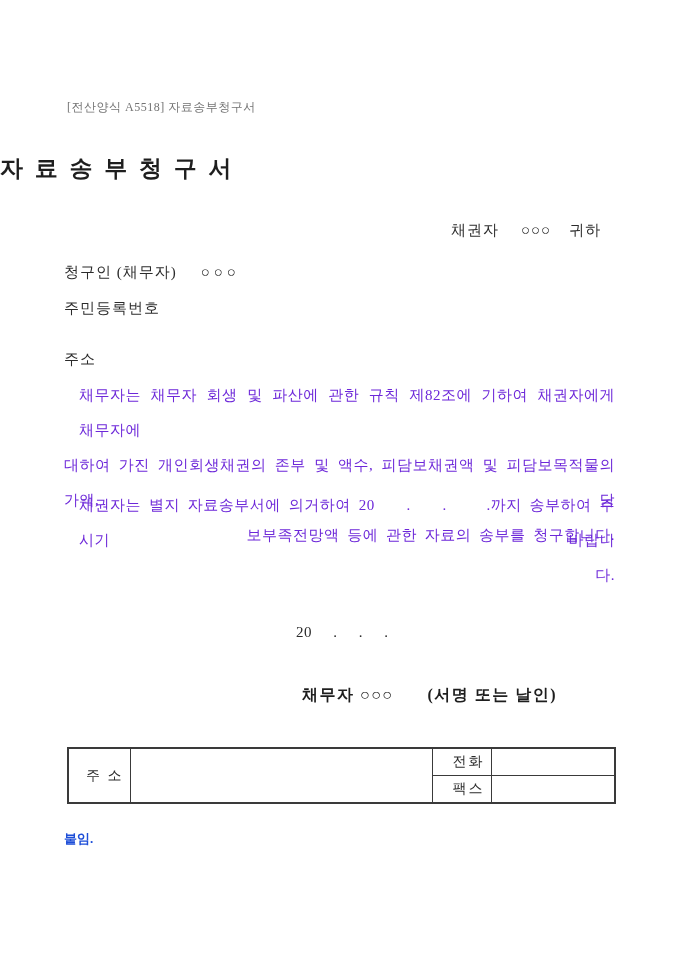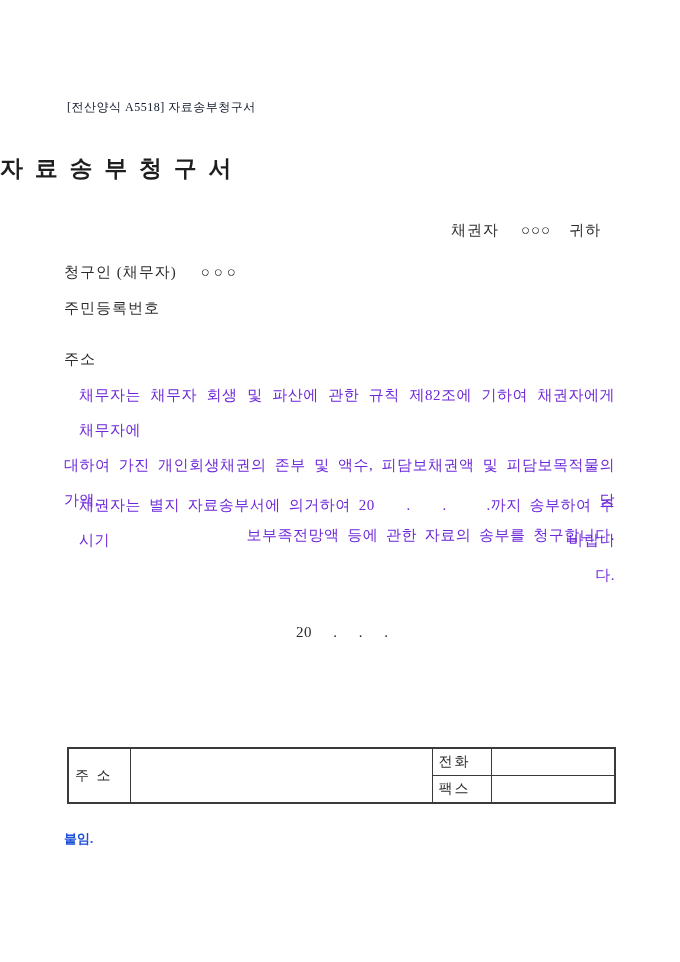--- a/index.html
+++ b/index.html
@@ -14,21 +14,21 @@
     background: #ffffff;
     color: #2b2b2b;
     overflow: hidden;
   }
 
   .form-code {
     position: absolute;
     left: 67px; top: 99px;
     font-size: 12px;
     letter-spacing: 0.5px;
-    color: #0f172a;
+    color: #737373;
   }
 
   .doc-title {
     position: absolute;
     left: 0; top: 153px;
     width: 100%;
     text-align: left;
     font-size: 23px;
     font-weight: bold;
     letter-spacing: 3px;
@@ -95,21 +95,21 @@
     border-collapse: collapse;
     table-layout: fixed;
     font-size: 14px;
     color: #2b2b2b;
     border: 2px solid #3a3a3a;
   }
   table.contact-table td {
     border: 1px solid #3a3a3a;
     padding: 0 6px;
   }
-  td.c-label { text-align: left; letter-spacing: 2px; }
+  td.c-label { text-align: right; letter-spacing: 2px; }
   td.addr-label  { width: 62px; }
   td.addr-value  { width: 302px; }
   td.tel-label   { width: 59px; }
   td.tel-value   { width: 124px; }
 
   .attachment-note {
     position: absolute;
     left: 64px; top: 830px;
     font-size: 13px;
     font-weight: bold;
@@ -143,20 +143,23 @@
     <div class="jline-last">보부족전망액 등에 관한 자료의 송부를 청구합니다.</div>
   </div>
 
   <div class="body-para para-2">
     <div class="jline indent">채권자는 별지 자료송부서에 의거하여 20&nbsp;&nbsp;&nbsp;&nbsp;.&nbsp;&nbsp;&nbsp;&nbsp;.&nbsp;&nbsp;&nbsp;&nbsp;&nbsp;.까지 송부하여 주시기 바랍니</div>
     <div class="jline-last">다.</div>
   </div>
 
   <div class="date-line">20&nbsp;&nbsp;&nbsp;&nbsp;&nbsp;.&nbsp;&nbsp;&nbsp;&nbsp;&nbsp;.&nbsp;&nbsp;&nbsp;&nbsp;&nbsp;.</div>
 
+  <div class="signature-line">
+    <span>채무자 ○○○</span><span class="sig-note">(서명 또는 날인)</span>
+  </div>
 
   <table class="contact-table">
     <tbody>
       <tr>
         <td class="c-label addr-label" rowspan="2">주 소</td>
         <td class="addr-value" rowspan="2"></td>
         <td class="c-label tel-label">전화</td>
         <td class="tel-value"></td>
       </tr>
       <tr>

